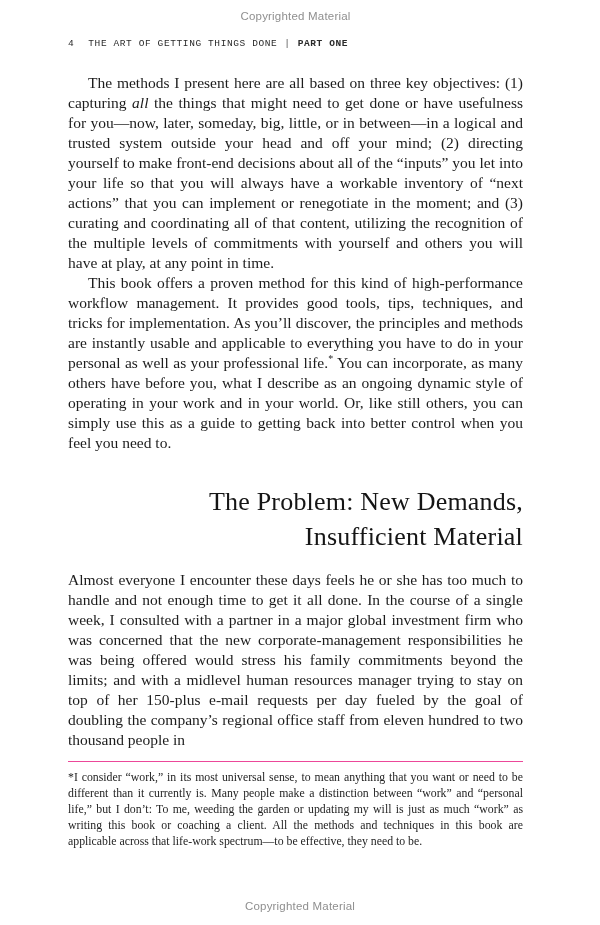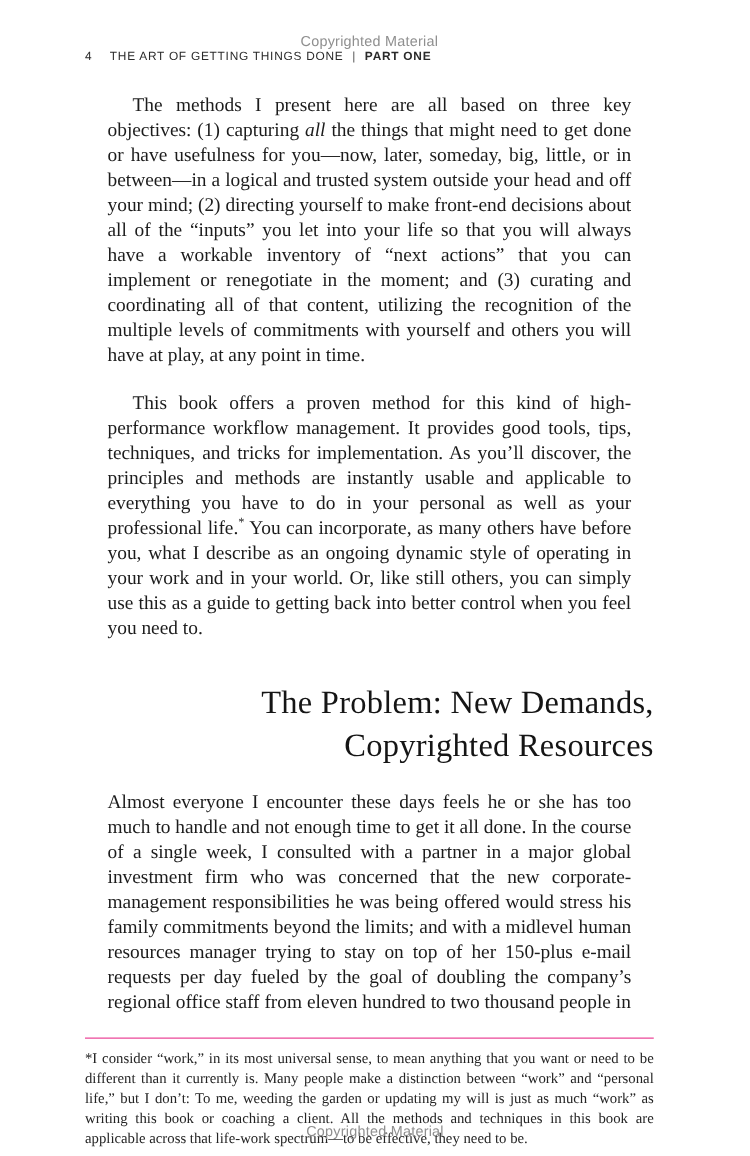--- a/index.html
+++ b/index.html
@@ -7,40 +7,41 @@
     padding: 0;
     background: #ffffff;
   }
   .page {
     position: relative;
     width: 600px;
     height: 925px;
     margin: 0 auto;
     background: #ffffff;
     box-sizing: border-box;
-    padding: 28px 77px 0 68px;
+    padding: 10px 77px 0 68px;
     font-family: "Liberation Serif", serif;
     color: #1c1c1c;
     overflow: hidden;
   }
   .copyright-top, .copyright-bottom {
     text-align: center;
     font-family: "Liberation Sans", sans-serif;
     font-size: 11.5px;
     color: #8f8f8f;
     letter-spacing: 0.2px;
   }
   .copyright-bottom {
     position: absolute;
     left: 0;
     right: 0;
     bottom: 13px;
   }
   .running-header {
-    font-family: Liberation Sans, sans-serif;
+    margin-top: 16px;
+    font-family: Liberation Mono, monospace;
     font-size: 9.5px;
     letter-spacing: 0.6px;
     color: #2a2a2a;
     white-space: nowrap;
   }
   .running-header .pagenum {
     display: inline-block;
     margin-right: 14px;
     font-weight: 400;
   }
@@ -52,21 +53,21 @@
   .running-header .part {
     font-weight: 700;
   }
   .body-text {
     margin-top: 24px;
     font-size: 15.5px;
     line-height: 20px;
     text-align: justify;
   }
   .body-text p {
-    margin: 18px;
+    margin: 0;
   }
   .body-text p.indent {
     text-indent: 20px;
   }
   .body-text em {
     font-style: italic;
   }
   sup.fnref {
     font-size: 10px;
     vertical-align: super;
@@ -102,21 +103,21 @@
   <div class="running-header">
     <span class="pagenum">4</span><span>THE ART OF GETTING THINGS DONE</span><span class="sep">|</span><span class="part">PART ONE</span>
   </div>
 
   <div class="body-text">
 
     <p class="indent"><span>The methods I present here are all based on three key objectives: (1) capturing </span><em>all</em><span> the things that might need to get done or have usefulness for you—now, later, someday, big, little, or in between—in a logical and trusted system outside your head and off your mind; (2) directing yourself to make front-end decisions about all of the “inputs” you let into your life so that you will always have a workable inventory of “next actions” that you can implement or renegotiate in the moment; and (3) curating and coordinating all of that content, utilizing the recognition of the multiple levels of commitments with yourself and others you will have at play, at any point in time.</span></p>
 
     <p class="indent"><span>This book offers a proven method for this kind of high-performance workflow management. It provides good tools, tips, techniques, and tricks for implementation. As you’ll discover, the principles and methods are instantly usable and applicable to everything you have to do in your personal as well as your professional life.</span><sup class="fnref">*</sup><span> You can incorporate, as many others have before you, what I describe as an ongoing dynamic style of operating in your work and in your world. Or, like still others, you can simply use this as a guide to getting back into better control when you feel you need to.</span></p>
 
-    <h1 class="section-heading"><span>The Problem: New Demands,</span><br><span>Copyrighted Resources</span></h1>
+    <h1 class="section-heading"><span>The Problem: New Demands,</span><br><span>Insufficient Material</span></h1>
 
     <p>Almost everyone I encounter these days feels he or she has too much to handle and not enough time to get it all done. In the course of a single week, I consulted with a partner in a major global investment firm who was concerned that the new corporate-management responsibilities he was being offered would stress his family commitments beyond the limits; and with a midlevel human resources manager trying to stay on top of her 150-plus e-mail requests per day fueled by the goal of doubling the company’s regional office staff from eleven hundred to two thousand people in</p>
 
     <div class="footnote">
       <p>*I consider “work,” in its most universal sense, to mean anything that you want or need to be different than it currently is. Many people make a distinction between “work” and “personal life,” but I don’t: To me, weeding the garden or updating my will is just as much “work” as writing this book or coaching a client. All the methods and techniques in this book are applicable across that life-work spectrum—to be effective, they need to be.</p>
     </div>
 
   </div>
 
   <div class="copyright-bottom">Copyrighted Material</div>

